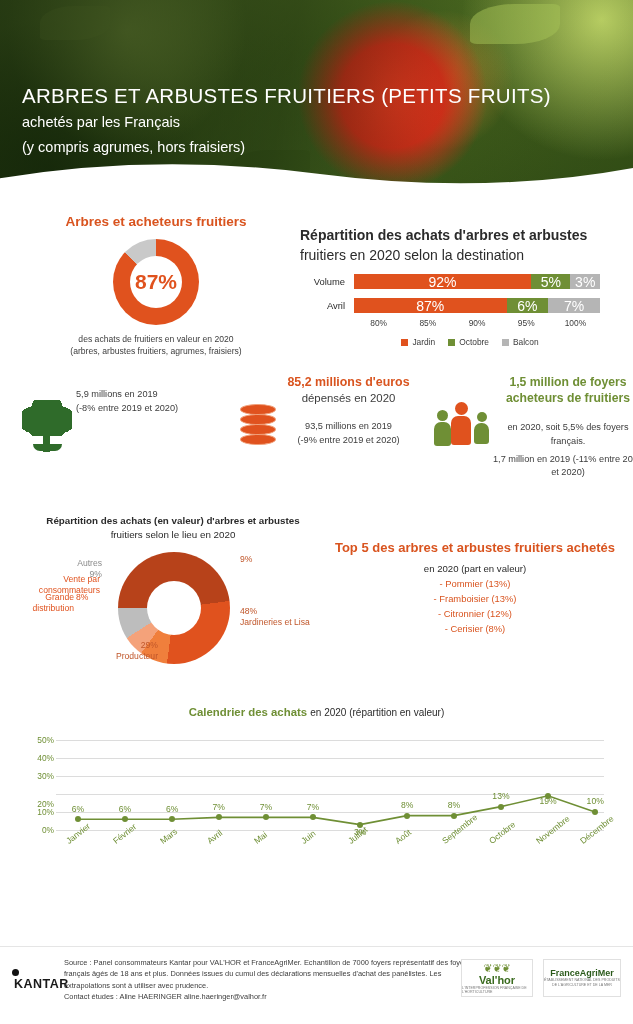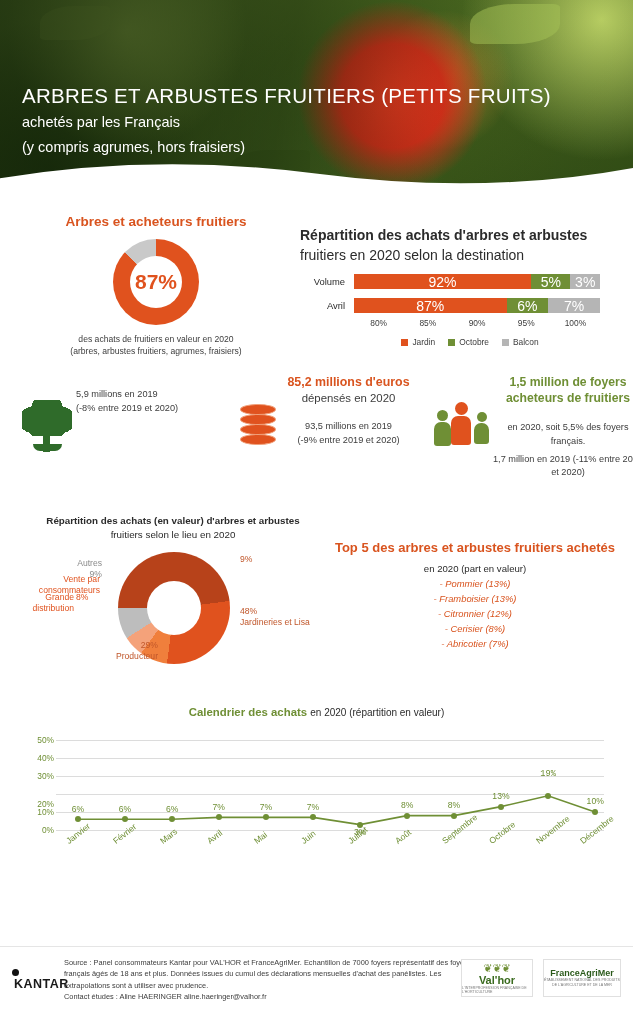--- a/index.html
+++ b/index.html
@@ -205,21 +205,21 @@
   .lbl { position: absolute; font-size: 8.6px; line-height: 1.3; }
   .lbl.orange { color: #e0521e; }
   .lbl.gray { color: #8a8a8a; }
   .lbl.dark { color: #c0562a; }
 
   .top5 {
     position: absolute; left: 330px; top: 30px; width: 290px; text-align: center;
   }
   .top5-title { color: #d9541f; font-size: 13px; font-weight: 700; line-height: 1.3; }
   .top5-sub { font-size: 9.6px; color: #2b2b2b; margin-top: 6px; }
-  .top5-item { font-size: 9.4px; color: #d9541f; margin-top: 4px; font-style: italic; }
+  .top5-item { font-size: 9.4px; color: #d9541f; margin-top: 4px; }
 
   
   .sec4 { position: relative; height: 185px; }
   .sec4-title {
     text-align: center; font-size: 11.4px; color: #6f8f35; font-weight: 700; margin-top: 6px;
   }
   .sec4-title .thin { color: #2b2b2b; font-weight: 400; font-size: 10px; }
   .chart {
     position: absolute; left: 30px; top: 34px; width: 574px; height: 105px;
   }
@@ -421,21 +421,20 @@
     <span>Producteur</span>
   </div>
 
   <div class="top5">
     <div class="top5-title">Top 5 des arbres et arbustes fruitiers achetés</div>
     <div class="top5-sub">en 2020 (part en valeur)</div>
     <div class="top5-item">- Pommier (13%)</div>
     <div class="top5-item">- Framboisier (13%)</div>
     <div class="top5-item">- Citronnier (12%)</div>
     <div class="top5-item">- Cerisier (8%)</div>
-    <div class="top5-item">- Abricotier (7%)</div>
   </div>
 </div>
 
 <div class="sec4">
   <div class="sec4-title">
     <span>Calendrier des achats</span>
     <span class="thin">en 2020 (répartition en valeur)</span>
   </div>
 
   <div class="chart">
@@ -474,21 +473,21 @@
       <div class="ptlabel" style="left:4.0%;  top:74px;">6%</div>
       <div class="ptlabel" style="left:12.6%; top:74px;">6%</div>
       <div class="ptlabel" style="left:21.2%; top:74px;">6%</div>
       <div class="ptlabel" style="left:29.7%; top:72px;">7%</div>
       <div class="ptlabel" style="left:38.3%; top:72px;">7%</div>
       <div class="ptlabel" style="left:46.9%; top:72px;">7%</div>
       <div class="ptlabel" style="left:55.5%; top:97px;">3%</div>
       <div class="ptlabel" style="left:64.1%; top:70px;">8%</div>
       <div class="ptlabel" style="left:72.6%; top:70px;">8%</div>
       <div class="ptlabel" style="left:81.2%; top:61px;">13%</div>
-      <div class="ptlabel" style="left:89.8%; top:39px;font-family:Liberation Mono, monospace;">19%</div>
+      <div class="ptlabel" style="left:89.8%; top:66px;">19%</div>
       <div class="ptlabel" style="left:98.4%; top:66px;">10%</div>
 
       <div class="xlabel" style="left:8px;   top:98px;">Janvier</div>
       <div class="xlabel" style="left:55px;  top:98px;">Février</div>
       <div class="xlabel" style="left:102px; top:98px;">Mars</div>
       <div class="xlabel" style="left:149px; top:98px;">Avril</div>
       <div class="xlabel" style="left:196px; top:98px;">Mai</div>
       <div class="xlabel" style="left:243px; top:98px;">Juin</div>
       <div class="xlabel" style="left:290px; top:98px;">Juillet</div>
       <div class="xlabel" style="left:337px; top:98px;">Août</div>

